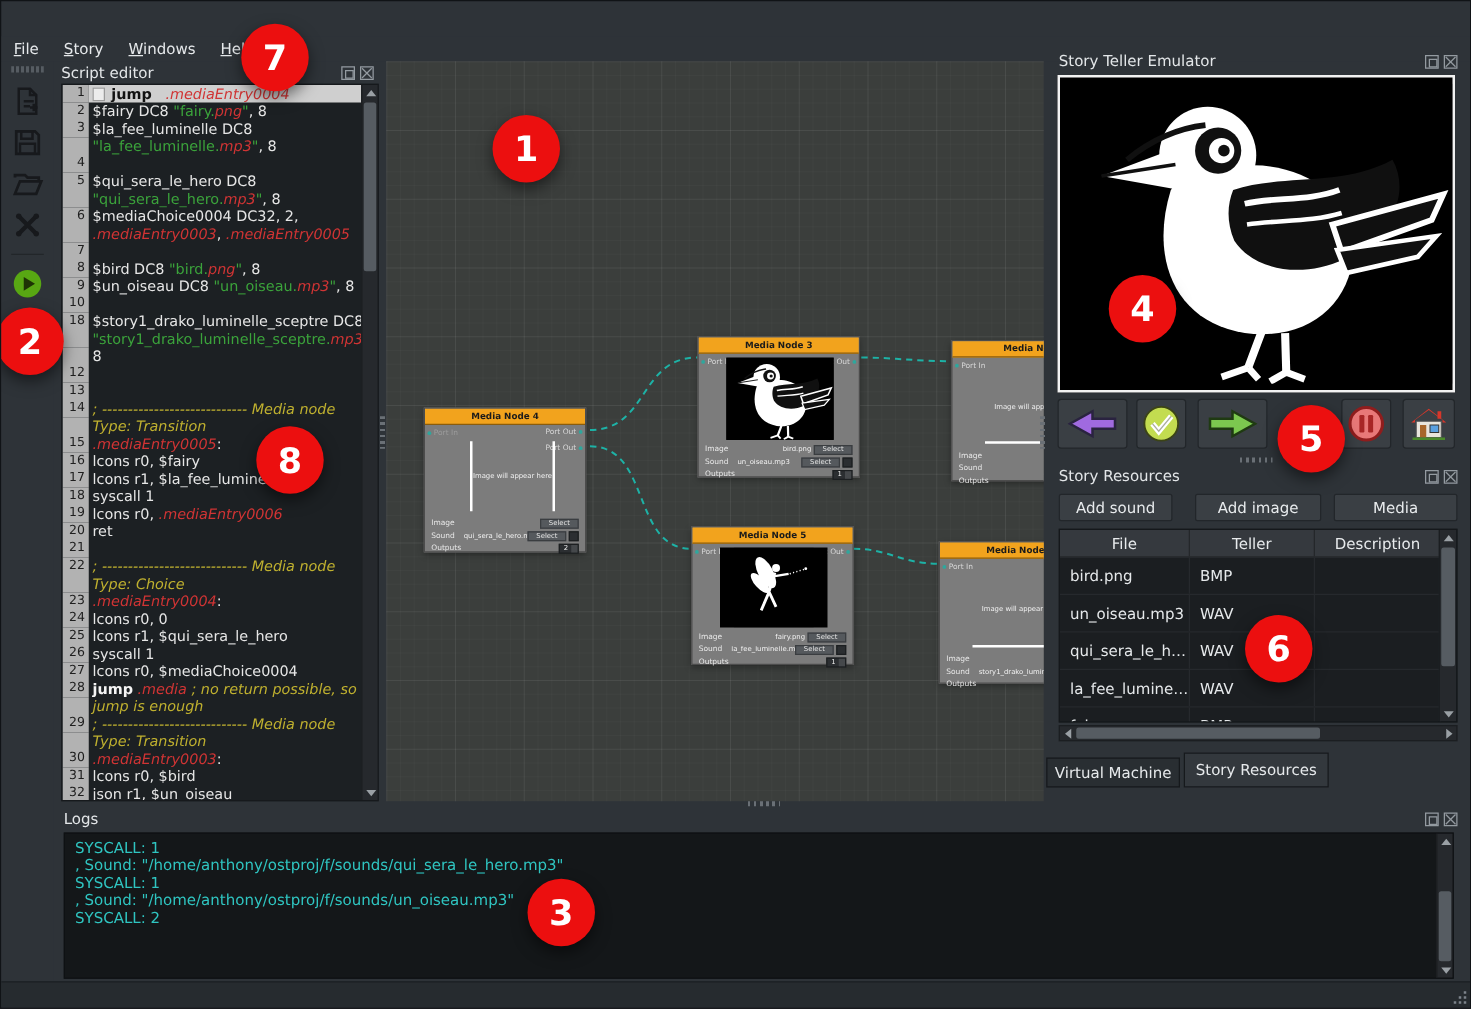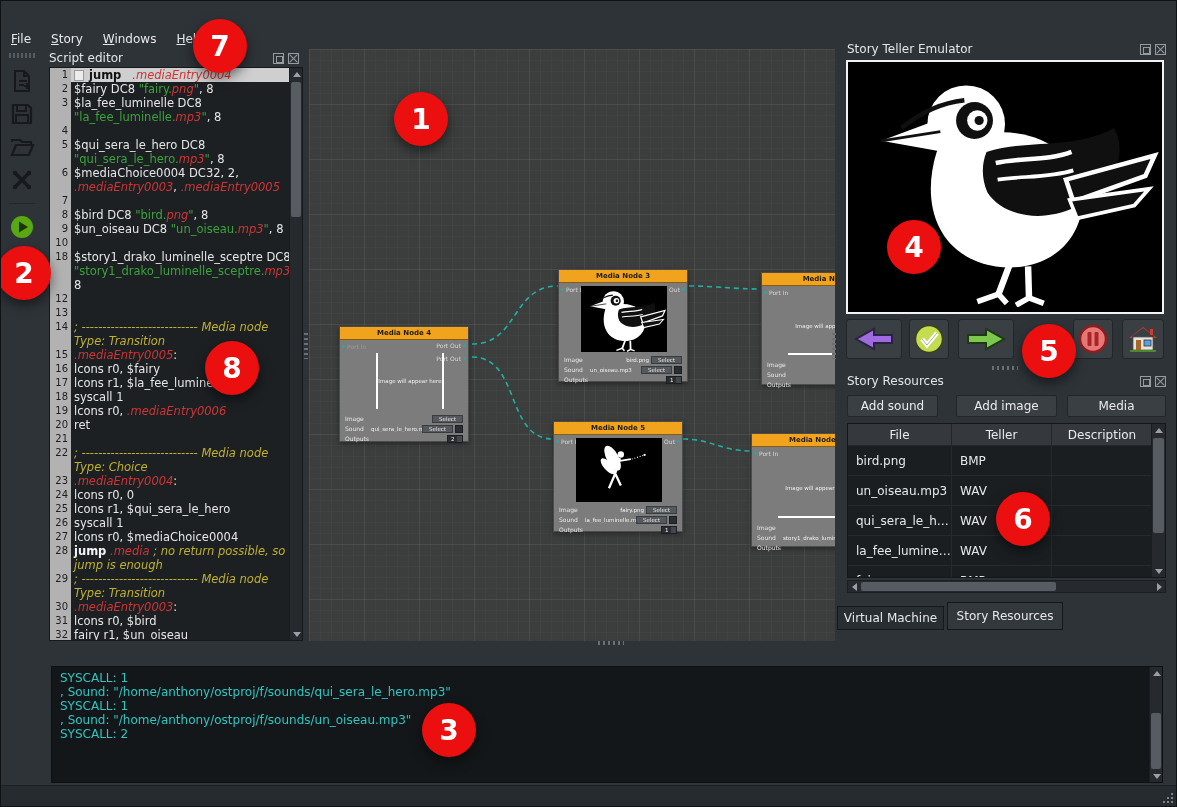--- a/index.html
+++ b/index.html
@@ -246,21 +246,21 @@
           <div class="crow"><span class="ln">24</span><span class="ct"><span class="tk-w">lcons r0, 0</span></span></div>
           <div class="crow"><span class="ln">25</span><span class="ct"><span class="tk-w">lcons r1, $qui_sera_le_hero</span></span></div>
           <div class="crow"><span class="ln">26</span><span class="ct"><span class="tk-w">syscall 1</span></span></div>
           <div class="crow"><span class="ln">27</span><span class="ct"><span class="tk-w">lcons r0, $mediaChoice0004</span></span></div>
           <div class="crow"><span class="ln">28</span><span class="ct"><span class="tk-k">jump</span><span class="tk-w"> </span><span class="tk-l">.media</span><span class="tk-c"> ; no return possible, so a</span></span></div>
           <div class="crow"><span class="ln"></span><span class="ct"><span class="tk-c">jump is enough</span></span></div>
           <div class="crow"><span class="ln">29</span><span class="ct"><span class="tk-c">; ---------------------------- Media node</span></span></div>
           <div class="crow"><span class="ln"></span><span class="ct"><span class="tk-c">Type: Transition</span></span></div>
           <div class="crow"><span class="ln">30</span><span class="ct"><span class="tk-l">.mediaEntry0003</span><span class="tk-w">:</span></span></div>
           <div class="crow"><span class="ln">31</span><span class="ct"><span class="tk-w">lcons r0, $bird</span></span></div>
-          <div class="crow"><span class="ln">32</span><span class="ct"><span class="tk-w">fairy r1, $un_oiseau</span></span></div>
+          <div class="crow"><span class="ln">32</span><span class="ct"><span class="tk-w">json r1, $un_oiseau</span></span></div>
         </div>
       <div class="vsb">
         <div class="sb-btn" style="top:0">
             <i class="tri-up"></i>
           </div>
         <div class="sb-thumb" style="top:14px;height:135px"></div>
         <div class="sb-btn" style="bottom:0">
             <i class="tri-dn"></i>
           </div>
       </div>
@@ -530,20 +530,25 @@
       <div class="sb-btn" style="right:0;left:auto;top:0;height:11px;width:12px">
           <i class="tri-rt"></i>
         </div>
     </div>
 
     <div class="tab unsel" style="left:0;width:107px">Virtual Machine</div>
     <div class="tab sel" style="left:110px;width:116px">Story Resources</div>
   </div>
 
   <div class="logs-dock">
+    <div class="dock-head" style="padding-left:8px">
+      <span class="dh-title">Logs</span>
+      <span class="wbtn float"></span>
+      <span class="wbtn closei"></span>
+    </div>
     <div class="log-area">
       <div class="log-lines" id="log-lines" style="color: rgb(47, 197, 193);"><div>SYSCALL: 1</div><div>, Sound: "/home/anthony/ostproj/f/sounds/qui_sera_le_hero.mp3"</div><div>SYSCALL: 1</div><div>, Sound: "/home/anthony/ostproj/f/sounds/un_oiseau.mp3"</div><div>SYSCALL: 2</div></div>
       <div class="vsb">
         <div class="sb-btn" style="top:0">
             <i class="tri-up"></i>
           </div>
         <div class="sb-thumb" style="top:46px;height:56px"></div>
         <div class="sb-btn" style="bottom:0">
             <i class="tri-dn"></i>
           </div>

